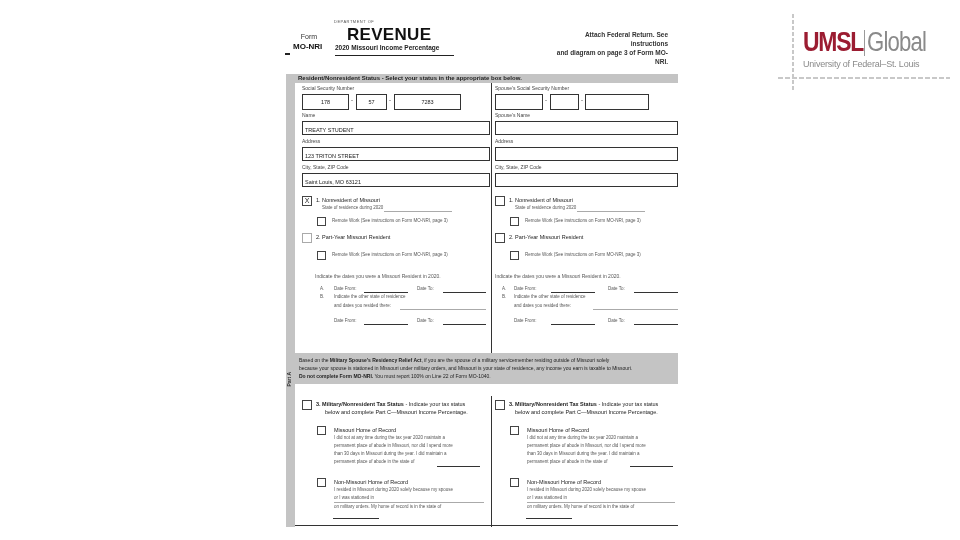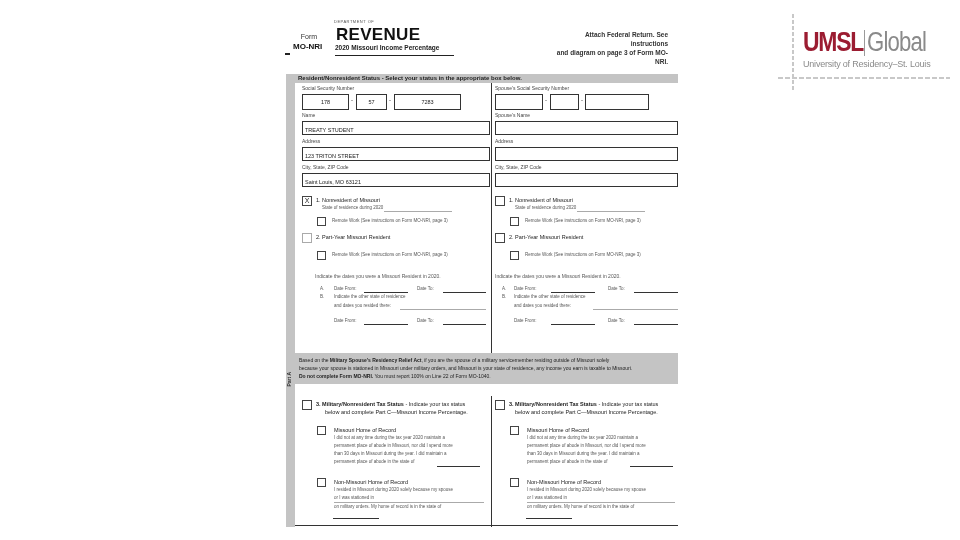--- a/index.html
+++ b/index.html
@@ -4,21 +4,21 @@
 <style>
   * { box-sizing: border-box; margin: 0; padding: 0; }
   html, body { width: 960px; height: 540px; background: #ffffff; overflow: hidden; }
   body { position: relative; font-family: "Liberation Sans", sans-serif; color: #222; }
 
   
   .form-label { position: absolute; left: 298px; top: 33px; font-size: 7px; color: #333; text-align: center; width: 22px; }
   .form-id { position: absolute; left: 293px; top: 42px; font-size: 8px; font-weight: bold; color: #111; }
   .dash { position: absolute; left: 285px; top: 53px; width: 5px; height: 2px; background: #222; }
   .dept { position: absolute; left: 334px; top: 19px; font-size: 4px; letter-spacing: 0.5px; color: #555; }
-  .revenue { position: absolute; left: 336px; top: 25px; font-size: 17px; font-weight: bold; color: #111; letter-spacing: 0.3px; }
+  .revenue { position: absolute; left: 347px; top: 25px; font-size: 17px; font-weight: bold; color: #111; letter-spacing: 0.3px; }
   .subtitle { position: absolute; left: 335px; top: 44px; font-size: 6.5px; font-weight: bold; color: #222; border-bottom: 1.5px solid #222; width: 119px; padding-bottom: 4px; }
   .attach { position: absolute; left: 549px; top: 30px; font-size: 6.5px; font-weight: bold; color: #333; line-height: 9px; text-align: right; width: 119px; }
 
   
   .logo-vline { position: absolute; left: 792px; top: 14px; width: 2px; height: 78px; background: repeating-linear-gradient(to bottom, #c8c8c8 0 4px, transparent 4px 6px); }
   .logo-hline { position: absolute; left: 778px; top: 77px; width: 172px; height: 2px; background: repeating-linear-gradient(to right, #c8c8c8 0 5px, transparent 5px 7px); }
   .logo-umsl { position: absolute; left: 803px; top: 27px; font-size: 27px; font-weight: bold; color: #9b1c31; letter-spacing: -1.5px; transform: scaleX(0.85); transform-origin: left; }
   .logo-sep { position: absolute; left: 864px; top: 30px; width: 1px; height: 26px; background: #9a9a9a; }
   .logo-global { position: absolute; left: 867px; top: 27px; font-size: 27px; color: #8a8a8a; letter-spacing: -1px; transform: scaleX(0.82); transform-origin: left; }
   .logo-univ { position: absolute; left: 803px; top: 59px; font-size: 9px; color: #8a8a8a; letter-spacing: -0.2px; }
@@ -64,21 +64,21 @@
   <div>Attach Federal Return. See instructions</div>
   <div>and diagram on page 3 of Form MO-NRI.</div>
 </div>
 
 <div>
   <div class="logo-vline"></div>
   <div class="logo-hline"></div>
   <div class="logo-umsl">UMSL</div>
   <div class="logo-sep"></div>
   <div class="logo-global">Global</div>
-  <div class="logo-univ">University of Residency–St. Louis</div>
+  <div class="logo-univ">University of Federal–St. Louis</div>
 </div>
 
 <div class="sheet">
   <div class="sidebar"></div>
   <div class="part-label">Part A</div>
   <div class="status-bar">Resident/Nonresident Status - Select your status in the appropriate box below.</div>
   <div class="divider-v"></div>
   <div class="divider-v2"></div>
   <div class="bottom-line"></div>
 

